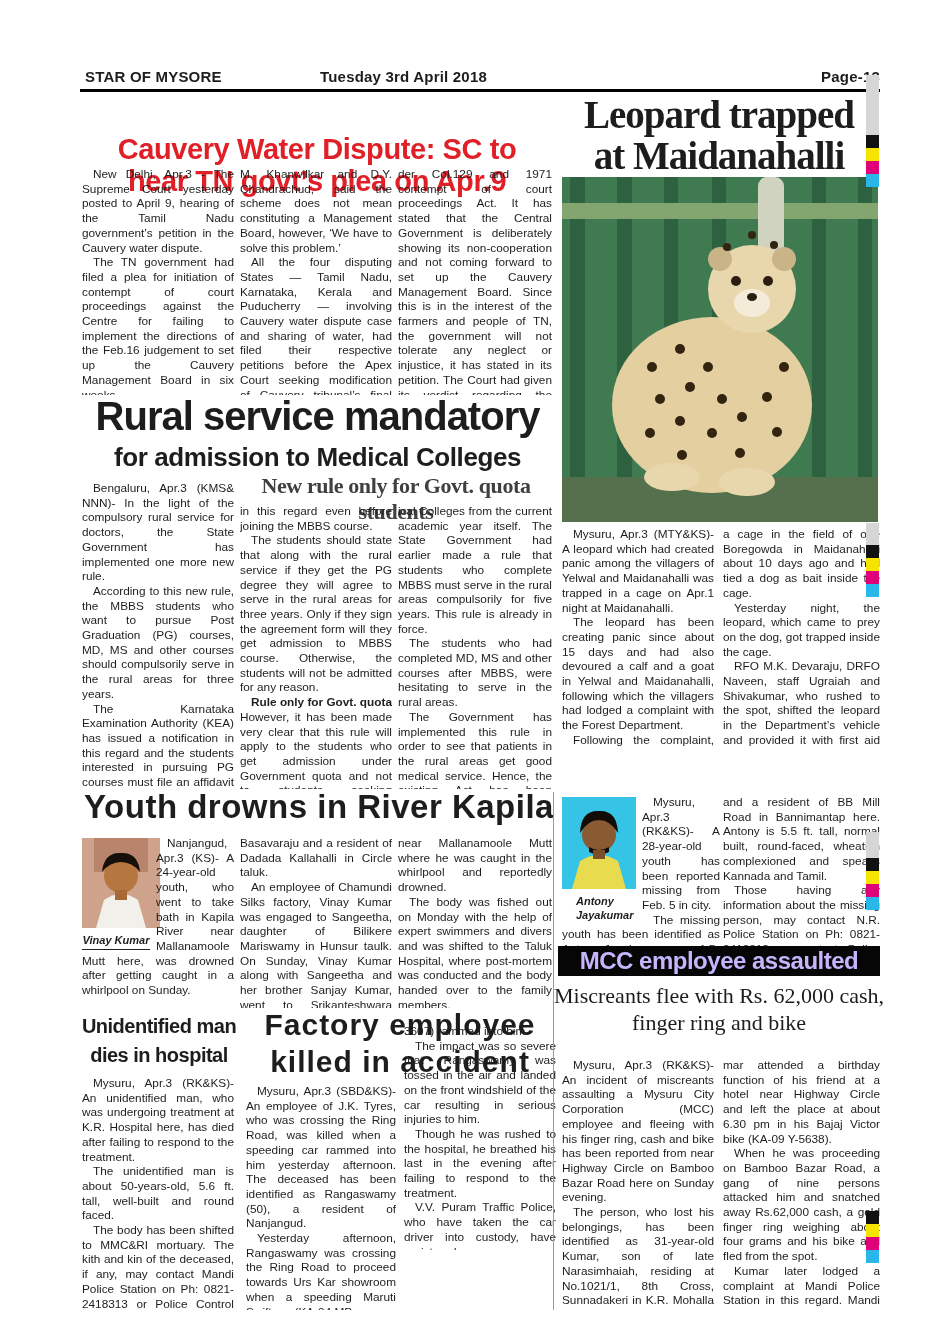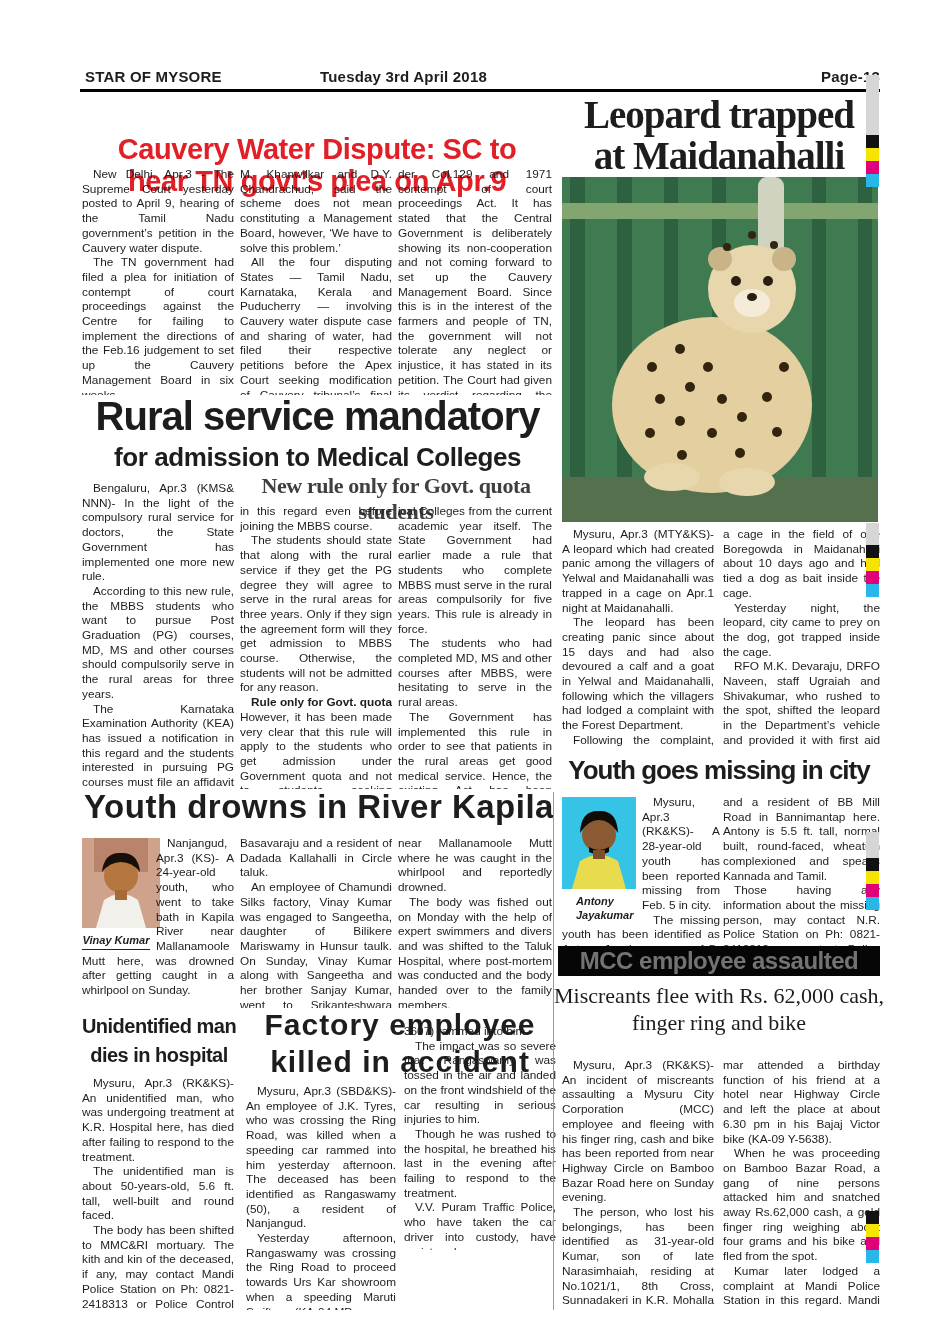--- a/index.html
+++ b/index.html
@@ -12,21 +12,21 @@
   
   .col{position:absolute;text-align:justify;font-size:11.8px;line-height:14.7px;overflow:hidden;}
   .col p{margin:0;text-indent:11px;}
   .col.cont p:first-child{text-indent:0;}
   .inline-subhead{font-weight:bold;text-align:center;text-indent:0;margin:1px 0;}
   
   .hl{position:absolute;text-align:center;font-weight:bold;letter-spacing:-0.4px;}
   .hl-red{color:#e01f27;}
   .serif{font-family:"Liberation Serif",serif;}
   .red-subhead{color:#404040;font-family:"Liberation Serif",serif;font-weight:bold;}
-  .banner{background:#060606;color:#737373;font-weight:bold;text-align:center;}
+  .banner{background:#060606;color:#c4b5fd;font-weight:bold;text-align:center;}
   
   .photo{display:block;}
   .float-photo{float:left;width:68px;margin:2px 6px 2px 0;}
   .caption{font-size:11px;font-weight:bold;font-style:italic;text-align:center;
            border-bottom:1.5px solid #222;padding:1px 0 2px;text-indent:0;}
   .caption2{font-size:11px;font-weight:bold;font-style:italic;text-align:left;
             padding:1px 0 2px;text-indent:0;margin-left:14px;}
   
   .reg{position:absolute;left:866px;width:13px;}
   .reg div{width:13px;height:13px;}
@@ -109,21 +109,21 @@
       </g>
     </g>
   </svg>
   <div class="col" style="left:562px;top:527px;width:152px;height:220px;">
       <p>Mysuru, Apr.3 (MTY&amp;KS)- A leopard which had created panic among the villagers of Yelwal and Maidanahalli was trapped in a cage on Apr.1 night at Maidanahalli.</p>
       <p>The leopard has been creating panic since about 15 days and had also devoured a calf and a goat in Yelwal and Maidanahalli, following which the villagers had lodged a complaint with the Forest Department.</p>
       <p>Following the complaint, the Forest Department had placed</p>
     </div>
   <div class="col cont" style="left:723px;top:527px;width:157px;height:220px;">
       <p>a cage in the field of one Boregowda in Maidanahalli about 10 days ago and had tied a dog as bait inside the cage.</p>
-      <p>Yesterday night, the leopard, city came to prey on the dog, got trapped inside the cage.</p>
+      <p>Yesterday night, the leopard, which came to prey on the dog, got trapped inside the cage.</p>
       <p>RFO M.K. Devaraju, DRFO Naveen, staff Ugraiah and Shivakumar, who rushed to the spot, shifted the leopard in the Department’s vehicle and provided it with first aid and food and later released the leopard at Nagarahole Forest.</p>
     </div>
 
   <div class="hl" style="left:80px;top:393px;width:475px;font-size:40px;line-height:46px;letter-spacing:-1px;">Rural service mandatory</div>
   <div class="hl" style="left:80px;top:442px;width:475px;font-size:26px;line-height:30px;">for admission to Medical Colleges</div>
   <div class="hl red-subhead" style="left:240px;top:473px;width:312px;font-size:22px;line-height:26px;">New rule only for Govt. quota students</div>
   <div class="col" style="left:82px;top:481px;width:152px;height:308px;">
       <p>Bengaluru, Apr.3 (KMS&amp; NNN)- In the light of the compulsory rural service for doctors, the State Government has implemented one more new rule.</p>
       <p>According to this new rule, the MBBS students who want to pursue Post Graduation (PG) courses, MD, MS and other courses should compulsorily serve in the rural areas for three years.</p>
       <p>The Karnataka Examination Authority (KEA) has issued a notification in this regard and the students interested in pursuing PG courses must file an affidavit that they will serve in the rural areas for three years.</p>
@@ -163,21 +163,20 @@
   </div>
   <div class="col cont" style="left:240px;top:836px;width:152px;height:172px;">
       <p>Basavaraju and a resident of Dadada Kallahalli in Circle taluk.</p>
       <p>An employee of Chamundi Silks factory, Vinay Kumar was engaged to Sangeetha, daughter of Bilikere Mariswamy in Hunsur taulk. On Sunday, Vinay Kumar along with Sangeetha and her brother Sanjay Kumar, went to Srikanteshwara Temple to celebrate his (Vinay Kumar) birthday. While returning, Vinay Kumar ventured into the waters</p>
     </div>
   <div class="col cont" style="left:398px;top:836px;width:154px;height:172px;">
       <p>near Mallanamoole Mutt where he was caught in the whirlpool and reportedly drowned.</p>
       <p>The body was fished out on Monday with the help of expert swimmers and divers and was shifted to the Taluk Hospital, where post-mortem was conducted and the body handed over to the family members.</p>
     </div>
 
-  <div class="hl" style="left:554px;top:753px;width:330px;font-size:26px;line-height:34px;letter-spacing:-1px;">Youth goes missing in city</div>
   <div class="col" style="left:562px;top:795px;width:158px;height:155px;">
     <div class="float-photo" style="width:74px;">
       <svg width="74" height="92" viewBox="0 0 74 92">
         <rect width="74" height="92" fill="#35c4e6"></rect>
         <path d="M10 92 L18 64 Q37 52 56 64 L64 92 Z" fill="#e8dc4e"></path>
         <circle cx="37" cy="38" r="17" fill="#8a5a33"></circle>
         <path d="M18 36 Q19 13 37 14 Q55 13 56 36 Q48 23 37 23 Q26 23 18 36 Z" fill="#120c07"></path>
         <path d="M27 50 Q37 56 47 50 L47 55 Q37 60 27 55 Z" fill="#120c07"></path>
         <rect x="31" y="53" width="12" height="9" fill="#7c4e2a"></rect>
       </svg>

